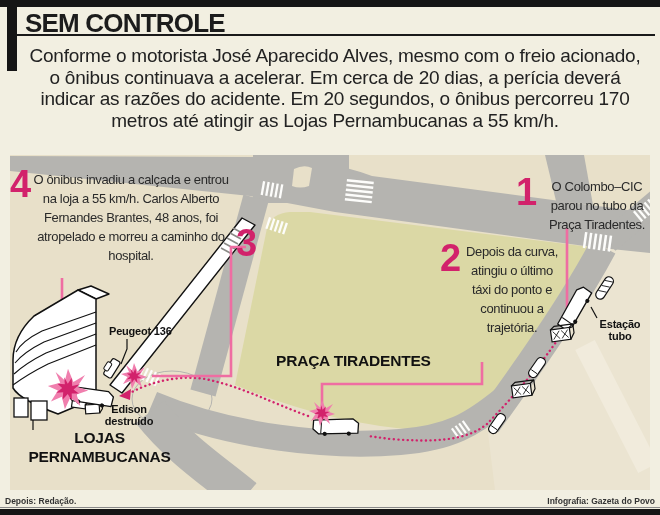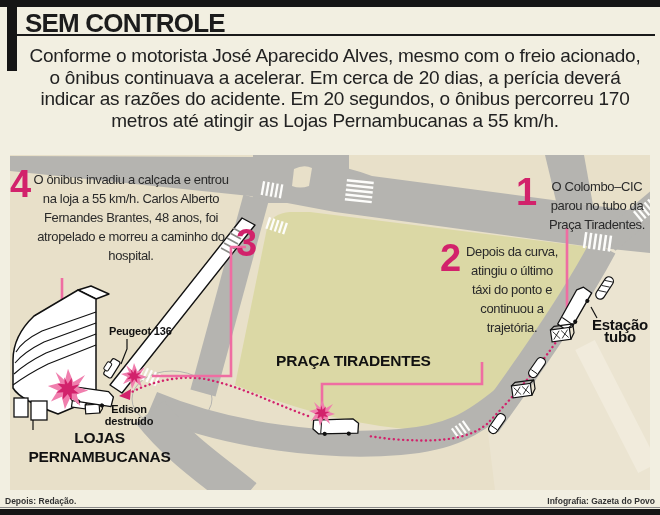--- a/index.html
+++ b/index.html
@@ -20,21 +20,21 @@
   .steptext{font-size:13px;line-height:19px;letter-spacing:-0.35px;color:#2a2a2a;font-weight:500;}
   #num4{left:10px;top:169px;} #txt4{left:31px;top:170px;width:200px;}
   #num3{left:236px;top:228px;} #txt3{left:261px;top:227px;width:184px;}
   #num2{left:440px;top:243px;} #txt2{left:466px;top:242px;width:92px;}
   #num1{left:516px;top:177px;} #txt1{left:537px;top:177px;width:120px;}
   .maplabel{font-weight:bold;color:#111;}
   #parklbl{left:276px;top:352px;font-size:15.5px;letter-spacing:-0.2px;}
   #lojaslbl{left:17px;top:428px;font-size:15.5px;width:165px;line-height:19px;letter-spacing:-0.2px;}
   #peugeotlbl{left:109px;top:325px;font-size:11px;letter-spacing:-0.2px;}
   #pontolbl{left:100px;top:404px;font-size:11px;width:58px;line-height:11.5px;letter-spacing:-0.2px;}
-  #estacaolbl{left:591px;top:319px;font-size:15px;width:58px;line-height:11.5px;letter-spacing:-0.2px;}
+  #estacaolbl{left:591px;top:319px;font-size:11px;width:58px;line-height:11.5px;letter-spacing:-0.2px;}
   #fonte{left:5px;top:496px;font-size:8.5px;font-weight:bold;color:#333;}
   #infografia{right:5px;top:496px;font-size:8.5px;font-weight:bold;color:#333;}
   #footrule{left:0;top:507px;width:660px;height:1px;background:#888;}
   #botbar{left:0;top:509px;width:660px;height:6px;background:#151515;}
   svg{position:absolute;left:0;top:0;}
 </style>
 </head>
 <body>
 <div id="stage">
 

